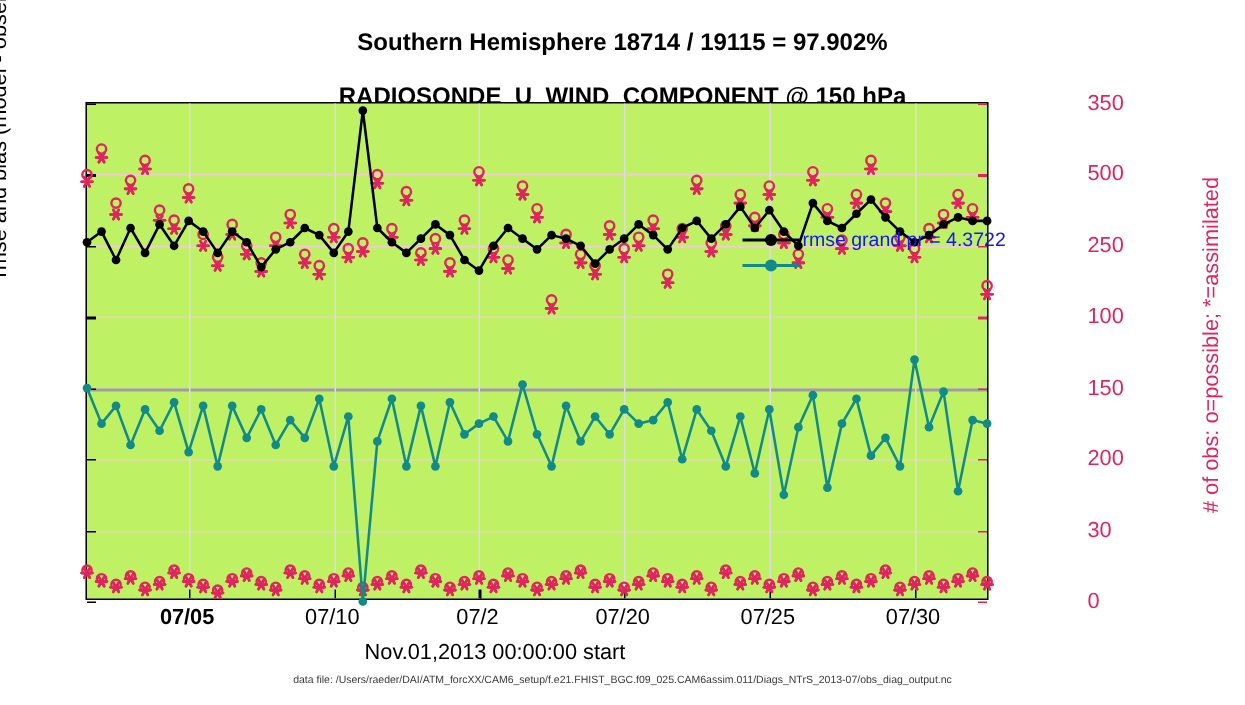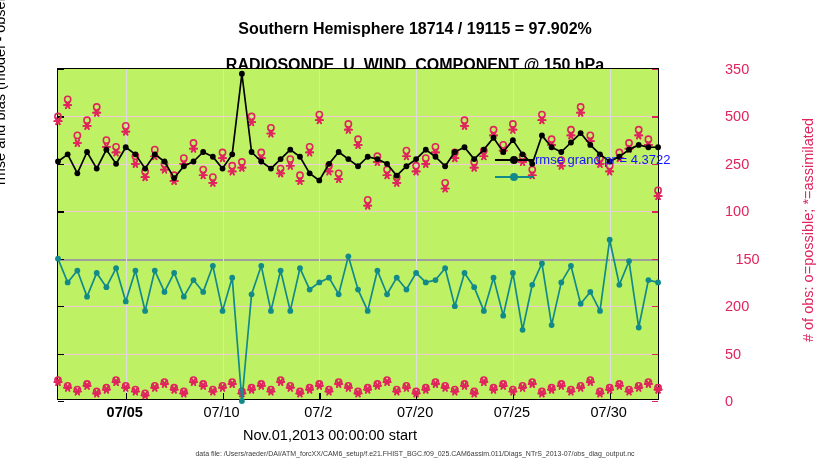--- a/index.html
+++ b/index.html
@@ -82,25 +82,25 @@
         <div class="ytick-l-mark" style="top: 284.571px; left: 0px; width: 6px;"></div>
         <div class="ytick-l-mark" style="top: 332px; left: 0px; width: 6px;"></div>
         <div class="ytick-r" style="top: 0px; color: rgb(224, 36, 94);">350</div>
         <div class="ytick-r-mark" style="top: 0px; right: 0px; background: rgb(224, 36, 94);"></div>
         <div class="ytick-r" style="top: 47.4286px; color: rgb(224, 36, 94);">500</div>
         <div class="ytick-r-mark" style="top: 47.4286px; right: 0px; background: rgb(224, 36, 94);"></div>
         <div class="ytick-r" style="top: 94.8571px; color: rgb(224, 36, 94);">250</div>
         <div class="ytick-r-mark" style="top: 94.8571px; right: 0px; background: rgb(224, 36, 94);"></div>
         <div class="ytick-r" style="top: 142.286px; color: rgb(224, 36, 94);">100</div>
         <div class="ytick-r-mark" style="top: 142.286px; right: 0px; background: rgb(224, 36, 94);"></div>
-        <div class="ytick-r" style="top: 189.714px; color: rgb(224, 36, 94); text-align: center;">150</div>
+        <div class="ytick-r" style="top: 189.714px; color: rgb(224, 36, 94);">150</div>
         <div class="ytick-r-mark" style="top: 189.714px; right: 0px; background: rgb(224, 36, 94);"></div>
         <div class="ytick-r" style="top: 237.143px; color: rgb(224, 36, 94);">200</div>
         <div class="ytick-r-mark" style="top: 237.143px; right: 0px; background: rgb(224, 36, 94);"></div>
-        <div class="ytick-r" style="top: 284.571px; color: rgb(224, 36, 94);">50</div>
+        <div class="ytick-r" style="top: 284.571px; color: rgb(224, 36, 94);">30</div>
         <div class="ytick-r-mark" style="top: 284.571px; right: 0px; background: rgb(224, 36, 94);"></div>
         <div class="ytick-r" style="top: 332px; color: rgb(224, 36, 94);">0</div>
         <div class="ytick-r-mark" style="top: 332px; right: 0px; background: rgb(224, 36, 94);"></div>
         <div class="xtick-mark" style="left: 67.7492px; bottom: 0px; height: 6px;"></div>
         <div class="xtick-mark" style="left: 164.534px; bottom: 0px; height: 6px;"></div>
         <div class="xtick-mark" style="left: 261.318px; bottom: 0px; height: 6px;"></div>
         <div class="xtick-mark" style="left: 358.103px; bottom: 0px; height: 6px;"></div>
         <div class="xtick-mark" style="left: 454.887px; bottom: 0px; height: 6px;"></div>
         <div class="xtick-mark" style="left: 551.672px; bottom: 0px; height: 6px;"></div>
       </div>

